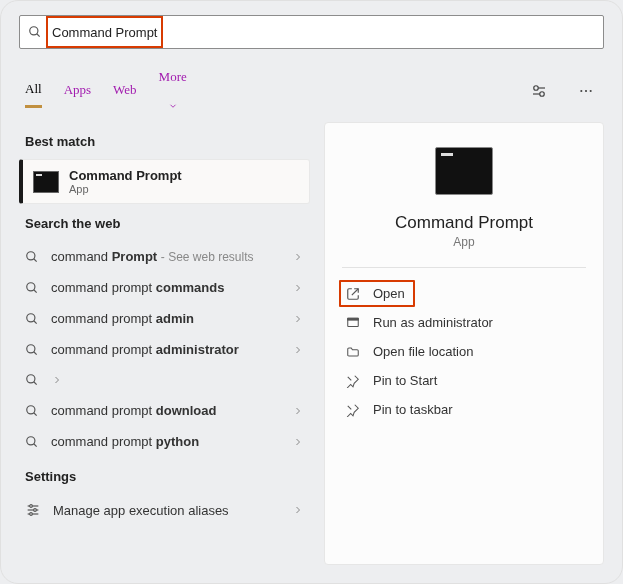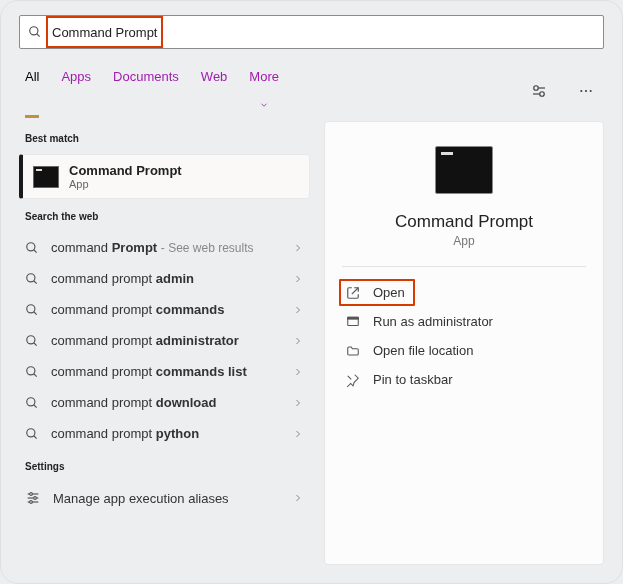--- a/index.html
+++ b/index.html
@@ -36,23 +36,25 @@
   display: inline-block;
   border: 2px solid #d83b01;
   padding: 5px 4px;
   margin-left: -4px;
   height: 32px;
   line-height: 20px;
 }
 .search-bar-icon { color: #555; display:flex; align-items:center; }
 .tabs {
   display: flex;
+  align-items: center;
   padding: 8px 24px 2px 24px;
   gap: 22px;
   border-bottom: 1px solid rgba(0,0,0,0);
+  font-family: Liberation Serif, serif;
 }
 .tab {
   font-size: 13px;
   color: #a21caf;
   padding: 6px 0 8px 0;
   cursor: pointer;
 }
 .tab.active {
   color: #000;
   border-bottom: 3px solid #c19040;
@@ -73,21 +75,21 @@
   padding: 0 18px 18px 18px;
   gap: 14px;
 }
 .left-pane {
   flex: 1;
   display: flex;
   flex-direction: column;
   overflow: hidden;
 }
 .section-header {
-  font-size: 10px;
+  font-size: 13px;
   font-weight: 600;
   color: #222;
   padding: 12px 6px 10px 6px;
 }
 .best-match-item {
   background: #faf9f8;
   border: 1px solid #e8e8e8;
   border-left: 4px solid #1a1a1a;
   border-radius: 3px;
   display: flex;
@@ -204,21 +206,20 @@
           <circle cx="10" cy="10" r="7"></circle>
           <line x1="20" y1="20" x2="15" y2="15"></line>
         </svg>
     </span>
     <span class="search-text-highlight">Command Prompt</span>
   </div>
 
   <div class="tabs">
     <div class="tab active">All</div>
     <div class="tab">Apps</div>
-    <div class="tab">Documents</div>
     <div class="tab">Web</div>
     <div class="tab tab-more">
       <span>More</span>
       <svg width="10" height="10" viewBox="0 0 24 24" fill="none" stroke="currentColor" stroke-width="2">
           <polyline points="6 9 12 15 18 9"></polyline>
         </svg>
     </div>
     <div class="tab-spacer"></div>
     <div class="tab-icon-btn">
       <svg width="18" height="18" viewBox="0 0 24 24" fill="none" stroke="currentColor" stroke-width="1.6">
@@ -268,63 +269,62 @@
               </svg>
             </span>
           </div>
           <div class="suggest-item">
             <span class="icon">
               <svg width="14" height="14" viewBox="0 0 24 24" fill="none" stroke="currentColor" stroke-width="2">
                 <circle cx="10" cy="10" r="7"></circle>
                 <line x1="20" y1="20" x2="15" y2="15"></line>
               </svg>
             </span>
+            <span class="text">command prompt <b>commands</b></span>
+            <span class="chevron">
+              <svg width="12" height="12" viewBox="0 0 24 24" fill="none" stroke="currentColor" stroke-width="2">
+                <polyline points="9 6 15 12 9 18"></polyline>
+              </svg>
+            </span>
+          </div>
+          <div class="suggest-item">
+            <span class="icon">
+              <svg width="14" height="14" viewBox="0 0 24 24" fill="none" stroke="currentColor" stroke-width="2">
+                <circle cx="10" cy="10" r="7"></circle>
+                <line x1="20" y1="20" x2="15" y2="15"></line>
+              </svg>
+            </span>
             <span class="text">command prompt <b>admin</b></span>
             <span class="chevron">
               <svg width="12" height="12" viewBox="0 0 24 24" fill="none" stroke="currentColor" stroke-width="2">
                 <polyline points="9 6 15 12 9 18"></polyline>
               </svg>
             </span>
           </div>
           <div class="suggest-item">
             <span class="icon">
               <svg width="14" height="14" viewBox="0 0 24 24" fill="none" stroke="currentColor" stroke-width="2">
                 <circle cx="10" cy="10" r="7"></circle>
                 <line x1="20" y1="20" x2="15" y2="15"></line>
               </svg>
             </span>
-            <span class="text">command prompt <b>commands</b></span>
-            <span class="chevron">
-              <svg width="12" height="12" viewBox="0 0 24 24" fill="none" stroke="currentColor" stroke-width="2">
-                <polyline points="9 6 15 12 9 18"></polyline>
-              </svg>
-            </span>
-          </div>
-          <div class="suggest-item">
-            <span class="icon">
-              <svg width="14" height="14" viewBox="0 0 24 24" fill="none" stroke="currentColor" stroke-width="2">
-                <circle cx="10" cy="10" r="7"></circle>
-                <line x1="20" y1="20" x2="15" y2="15"></line>
-              </svg>
-            </span>
             <span class="text">command prompt <b>administrator</b></span>
             <span class="chevron">
               <svg width="12" height="12" viewBox="0 0 24 24" fill="none" stroke="currentColor" stroke-width="2">
                 <polyline points="9 6 15 12 9 18"></polyline>
               </svg>
             </span>
           </div>
           <div class="suggest-item">
             <span class="icon">
               <svg width="14" height="14" viewBox="0 0 24 24" fill="none" stroke="currentColor" stroke-width="2">
                 <circle cx="10" cy="10" r="7"></circle>
                 <line x1="20" y1="20" x2="15" y2="15"></line>
               </svg>
             </span>
-            <span class="text">command prompt <b>commands list</b></span>
             <span class="chevron">
               <svg width="12" height="12" viewBox="0 0 24 24" fill="none" stroke="currentColor" stroke-width="2">
                 <polyline points="9 6 15 12 9 18"></polyline>
               </svg>
             </span>
           </div>
           <div class="suggest-item">
             <span class="icon">
               <svg width="14" height="14" viewBox="0 0 24 24" fill="none" stroke="currentColor" stroke-width="2">
                 <circle cx="10" cy="10" r="7"></circle>
@@ -410,28 +410,37 @@
 
         <div class="action-item">
           <span class="aicon">
             <svg width="14" height="14" viewBox="0 0 24 24" fill="none" stroke="currentColor" stroke-width="1.8">
                 <path d="M3 7a2 2 0 0 1 2-2h4l2 3h8a2 2 0 0 1 2 2v7a2 2 0 0 1-2 2H5a2 2 0 0 1-2-2Z"></path>
               </svg>
           </span>
           <span>Open file location</span>
         </div>
 
-
         <div class="action-item">
           <span class="aicon">
             <svg width="14" height="14" viewBox="0 0 24 24" fill="none" stroke="currentColor" stroke-width="1.8">
                 <path d="M15 3 21 9 14 16 12 22 8 18 2 24"></path>
                 <path d="M9 11 3 5"></path>
               </svg>
           </span>
+          <span>Pin to Start</span>
+        </div>
+
+        <div class="action-item">
+          <span class="aicon">
+            <svg width="14" height="14" viewBox="0 0 24 24" fill="none" stroke="currentColor" stroke-width="1.8">
+                <path d="M15 3 21 9 14 16 12 22 8 18 2 24"></path>
+                <path d="M9 11 3 5"></path>
+              </svg>
+          </span>
           <span>Pin to taskbar</span>
         </div>
 
       </div>
     </div>
   </div>
 
 </div>
 
 </body></html>

